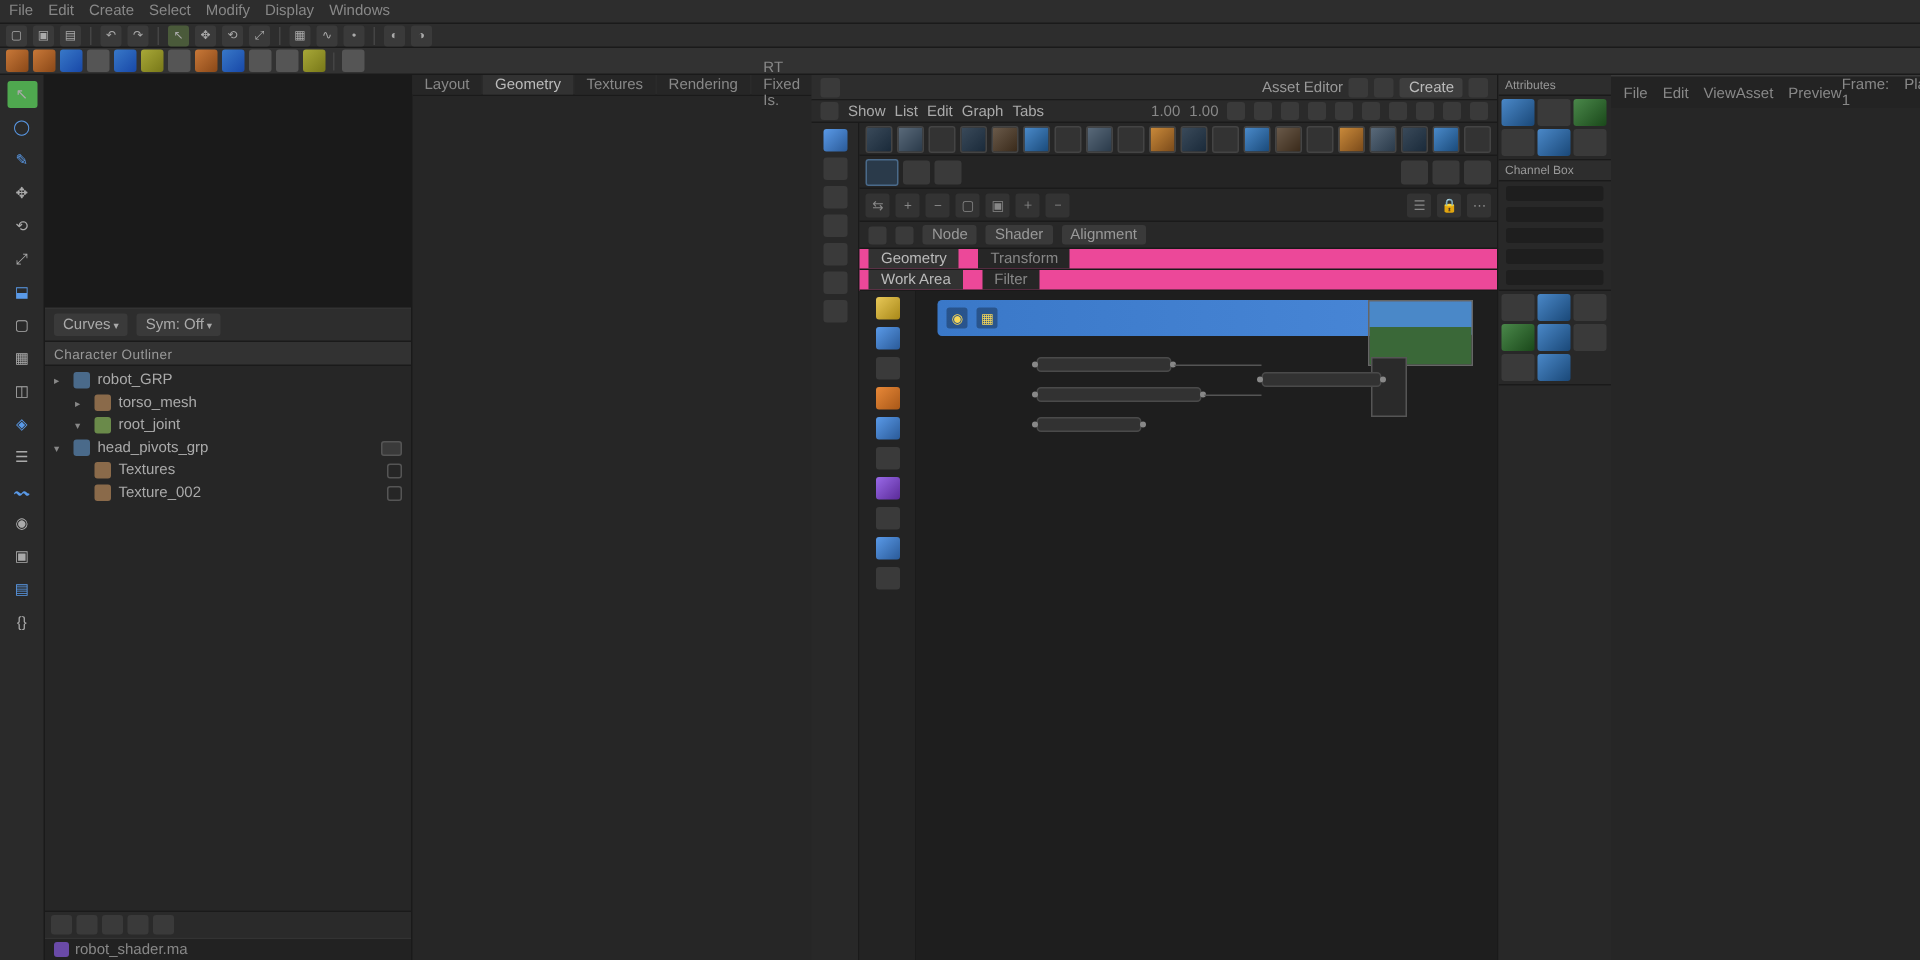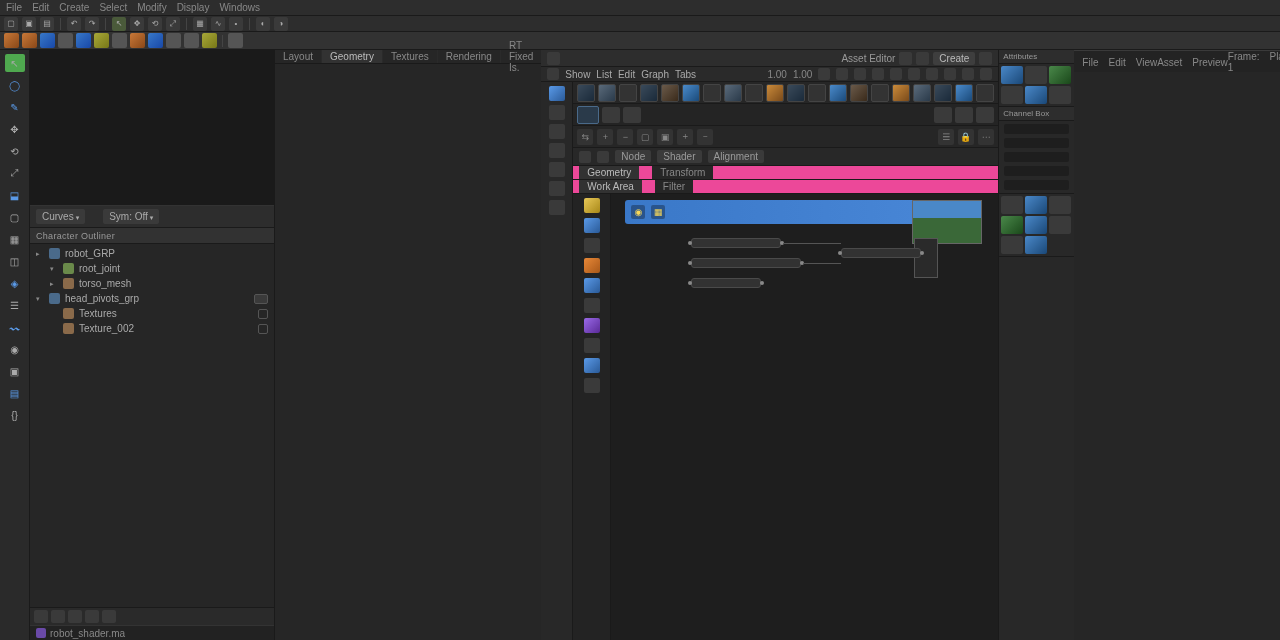--- a/index.html
+++ b/index.html
@@ -55,21 +55,21 @@
 
 
 .iconstrip { background:#2a2a2a; display:flex; flex-direction:column; align-items:center; padding:4px 0; gap:4px; border-right:1px solid #1a1a1a; overflow:hidden; }
 .iconstrip .it { width:20px; height:18px; border-radius:2px; display:flex; align-items:center; justify-content:center; font-size:10px; }
 .it.hl { background:#4fa84f; }
 .it.bl { color:#5a9ae8; }
 
 
 .leftcol { display:flex; flex-direction:column; border-right:1px solid #1a1a1a; min-height:0; }
 .panel-vp { height:156px; background:#1a1a1a; border-bottom:1px solid #333; }
-.panel-cmd { height:22px; background:#2d2d2d; display:flex; align-items:center; padding:0 6px; gap:18px; border-bottom:1px solid #1a1a1a; font-size:9px; }
+.panel-cmd { height:22px; background:#2d2d2d; display:flex; align-items:center; padding:0 6px; gap:6px; border-bottom:1px solid #1a1a1a; font-size:9px; }
 .panel-cmd .drop { background:#3a3a3a; padding:2px 6px; border-radius:2px; color:#aaa; }
 .panel-cmd .drop::after { content:" ▾"; font-size:7px; }
 .panel-hdr { height:16px; background:#323232; padding:0 6px; display:flex; align-items:center; font-size:9px; color:#999; border-bottom:1px solid #1a1a1a; letter-spacing:.3px; }
 .tree { flex:1; background:#262626; overflow:hidden; padding:2px 0; }
 .tree-item { display:flex; align-items:center; height:15px; padding:0 6px; gap:5px; font-size:9px; color:#aaa; position:relative; }
 .tree-item.ind1 { padding-left:20px; }
 .tree-item.sub { background:#2d2d2d; margin-top:4px; }
 .tree-item .exp { width:8px; font-size:7px; color:#888; }
 .tree-item .nico { width:11px; height:11px; background:#4a6a8a; border-radius:2px; }
 .tree-item .nico.c2 { background:#6a8a4a; }
@@ -272,28 +272,28 @@
           <span class="drop">Sym: Off</span>
         </div>
         <div class="panel-hdr">Character Outliner</div>
         <div class="tree">
           <div class="tree-item">
               <span class="exp">▸</span>
               <span class="nico"></span>
               <span>robot_GRP</span>
             </div>
           <div class="tree-item ind1">
+              <span class="exp">▸</span>
+              <span class="nico c3"></span>
+              <span>torso_mesh</span>
+            </div>
+          <div class="tree-item ind1">
               <span class="exp">▾</span>
               <span class="nico c2"></span>
               <span>root_joint</span>
-            </div>
-          <div class="tree-item ind1">
-              <span class="exp">▸</span>
-              <span class="nico c3"></span>
-              <span>torso_mesh</span>
             </div>
 
           <div class="tree-item">
               <span class="exp">▾</span>
               <span class="nico"></span>
               <span>head_pivots_grp</span>
               <span class="dot box"></span>
             </div>
           <div class="tree-item ind1">
               <span class="exp"></span>

